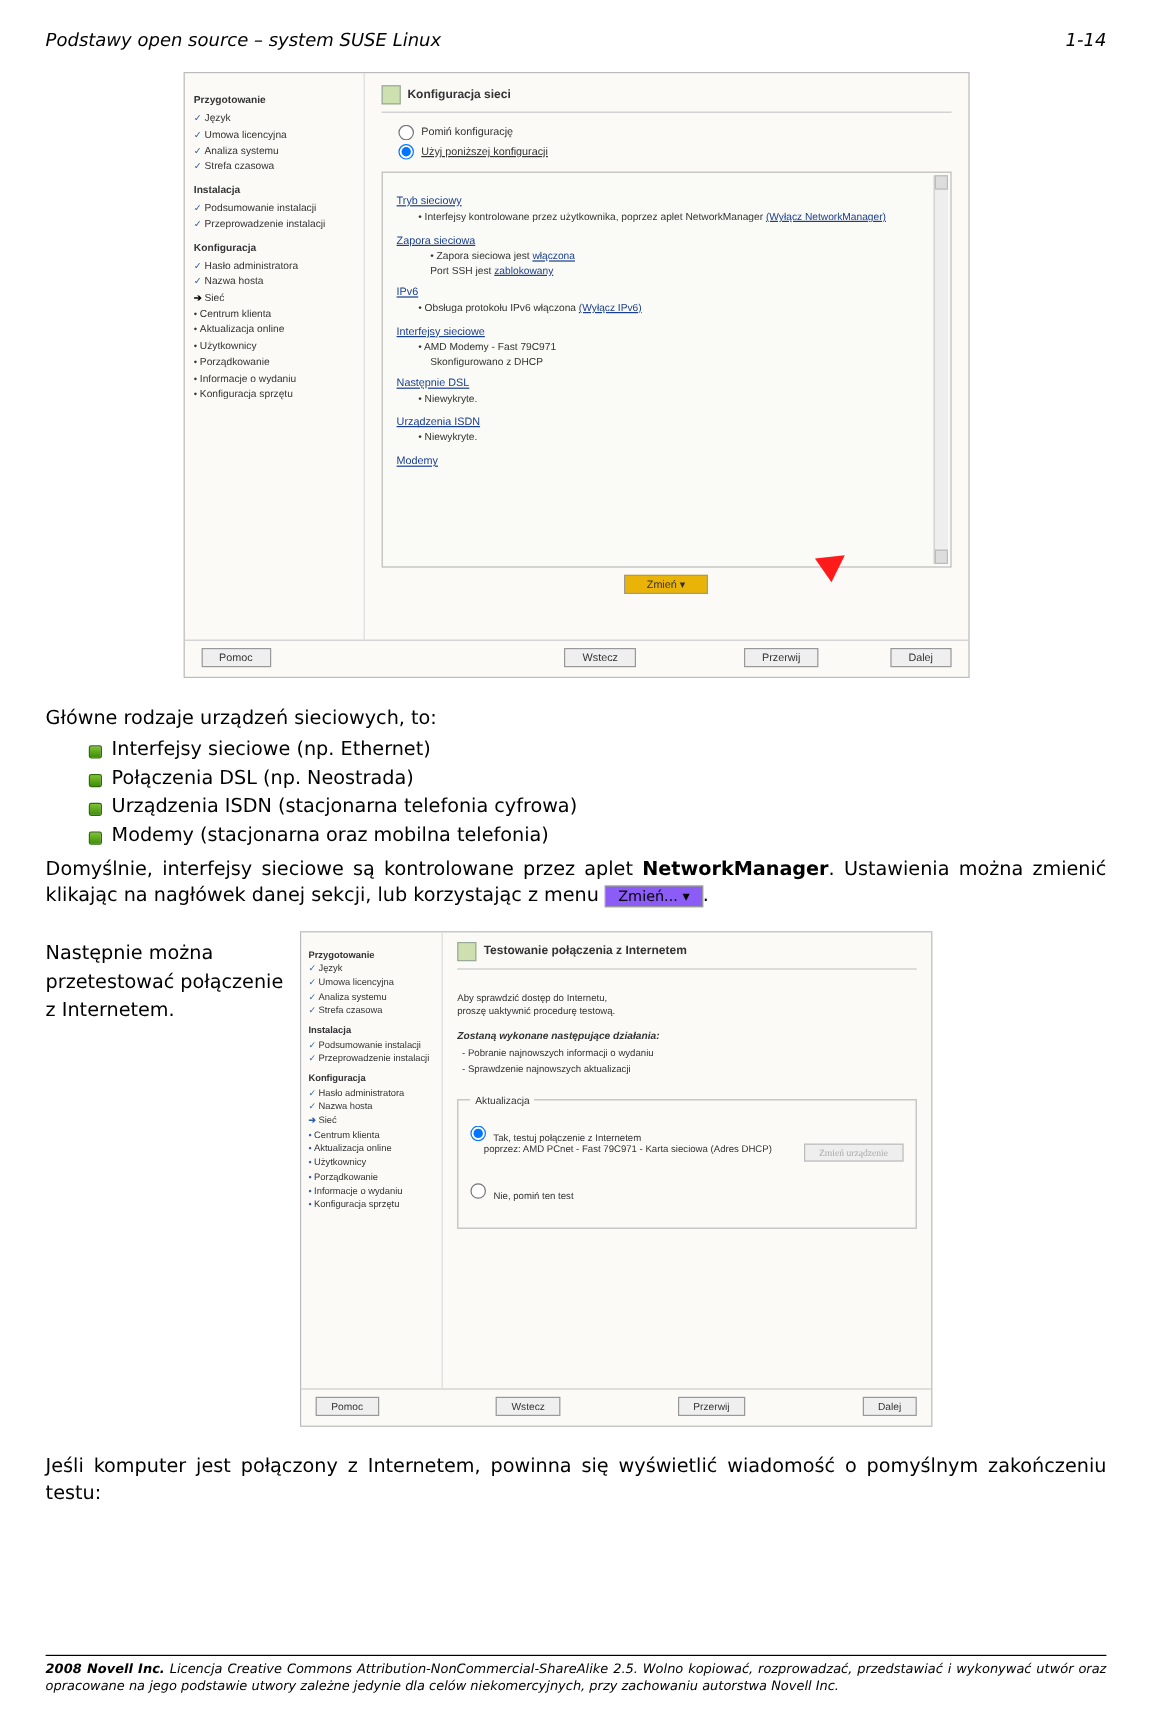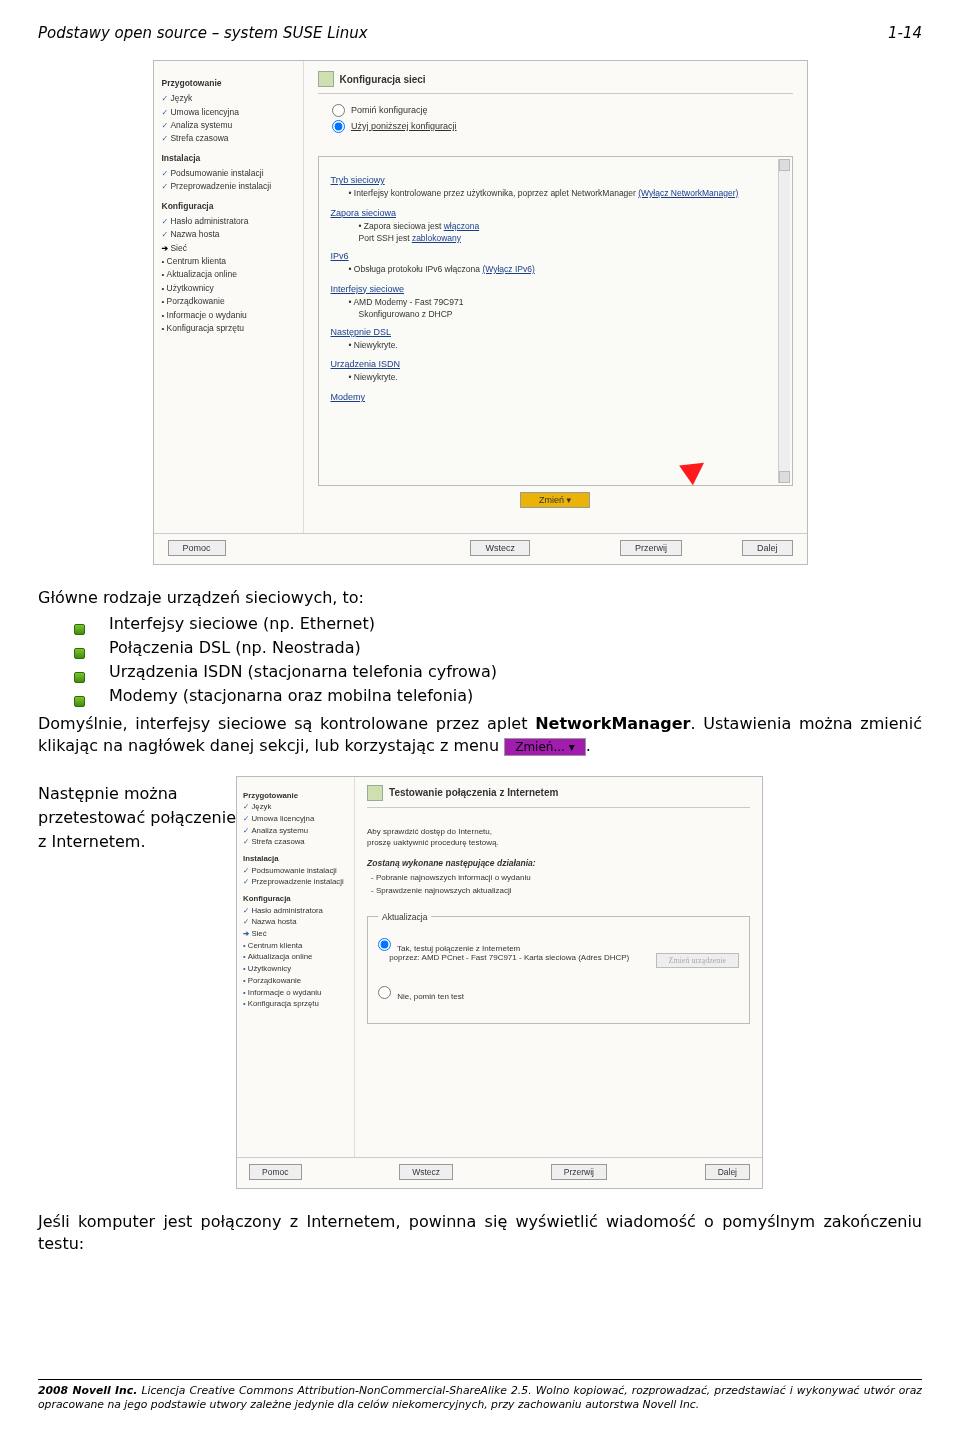--- a/index.html
+++ b/index.html
@@ -51,21 +51,21 @@
   .shot-right {
     flex: 1;
     padding: 10px 14px 6px 14px;
     position: relative;
   }
   .pane-title { font-weight: bold; font-size: 10px; margin-bottom: 6px; display:flex; align-items:center; gap:6px;}
   .pane-title .ico { width:16px; height:16px; background:#cfe0b0; border:1px solid #9a9; display:inline-block;}
   .hr { border-top: 1px solid #c9c9c9; margin-bottom: 10px; }
   .radio-row { margin: 3px 0 3px 14px; }
   .radio-row input { vertical-align: middle; margin-right:4px;}
-  .config-box { border:1px solid #bbb; padding:10px 12px; margin-top:23px; height:330px; position:relative; background:#fafaf6;}
+  .config-box { border:1px solid #bbb; padding:10px 12px; margin-top:10px; height:330px; position:relative; background:#fafaf6;}
   .config-box .sect { color:#1a3e8e; text-decoration:underline; font-size:9px; margin:8px 0 3px 0; cursor:pointer;}
   .config-box .item { margin-left:18px; font-size:8.5px; line-height:1.4;}
   .config-box .item::before { content:"• "; }
   .config-box .lnk { color:#1a3e8e; text-decoration:underline; }
   .config-box .scrollbar { position:absolute; right:2px; top:2px; bottom:2px; width:12px; background:#eee; border-left:1px solid #ccc;}
   .config-box .scrollbar .up, .config-box .scrollbar .down { height:12px; background:#ddd; border:1px solid #bbb;}
   .config-box .scrollbar .down{ position:absolute; bottom:0; left:0; right:0;}
   .zmien-row { text-align:center; margin-top:6px; position:relative;}
   .zmien-btn { display:inline-block; padding:2px 18px; border:1px solid #999; background:#eab308; font-size:9px;}
   .arrow-cursor {
@@ -80,26 +80,26 @@
   }
   .shot-foot {
     display:flex; justify-content:space-between; padding:6px 14px 8px 14px; border-top:1px solid #ccc;
   }
   .shot-foot .btn { padding:2px 14px; border:1px solid #999; background:#efefef; font-size:9px;}
   .shot-foot .spacer{flex:1}
   
   .body-text { font-size: 16px; line-height: 1.38; }
   .body-text p { margin: 0 0 4px 0; }
   .bullets { margin: 2px 0 6px 36px; }
-  .bullets .row { display:flex; align-items:flex-end; gap:24px; margin:2px 0;}
+  .bullets .row { display:flex; align-items:center; gap:8px; margin:2px 0;}
   .bullets .dot { width:11px; height:11px; background:linear-gradient(#7fc231,#3f8f0a); border:1px solid #2f6b08; border-radius:2px; margin-top:4px; flex-shrink:0;}
   .justify { text-align: justify; }
-  .zmien-inline { display:inline-block; padding:0 10px; border:1px solid #999; background:#a21caf; font-size:12px; vertical-align:middle;}
+  .zmien-inline { display:inline-block; padding:0 10px; border:1px solid #999; background:#8b5cf6; font-size:12px; vertical-align:middle;}
   
-  .shot2col { display:flex; margin-top:18px;}
+  .shot2col { display:flex; gap:14px; margin-top:18px;}
   .left-text { font-size:16px; line-height:1.5; padding-top:6px;}
   .shot2 {
     width: 527px;
     border:1px solid #bbb;
     background:#fbfaf7;
     font-family: Arial, sans-serif;
     font-size:8.5px;
     color:#333;
   }
   .shot2-inner{display:flex; height:380px;}

